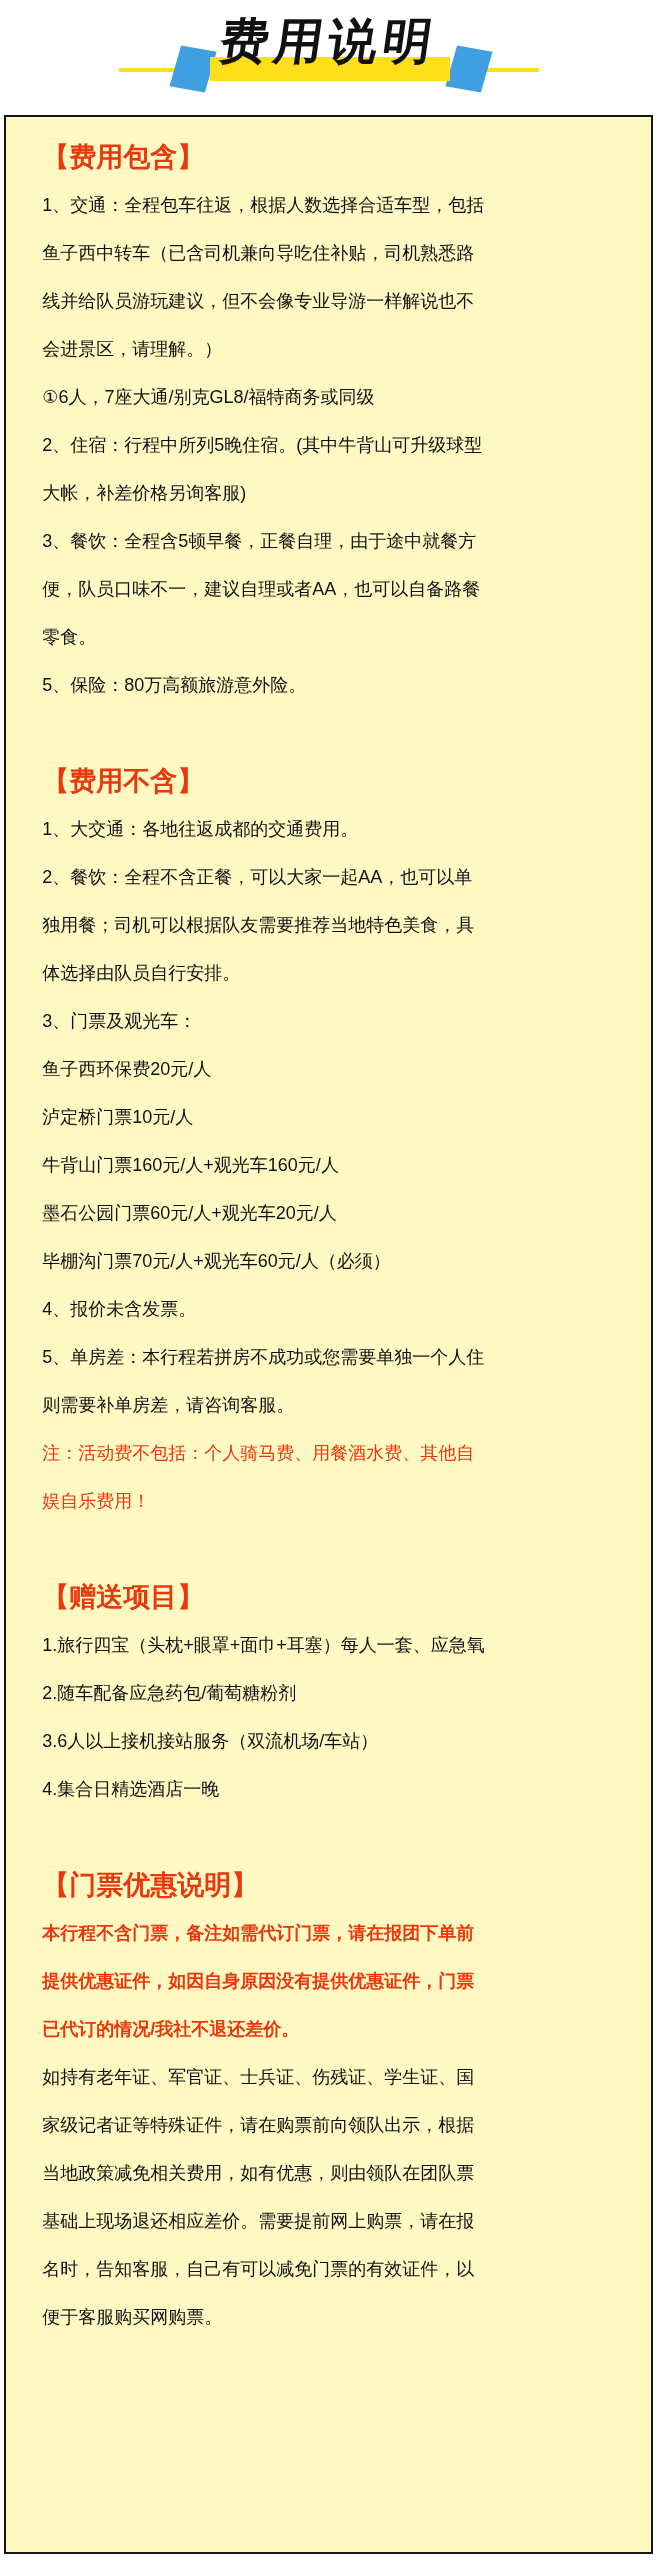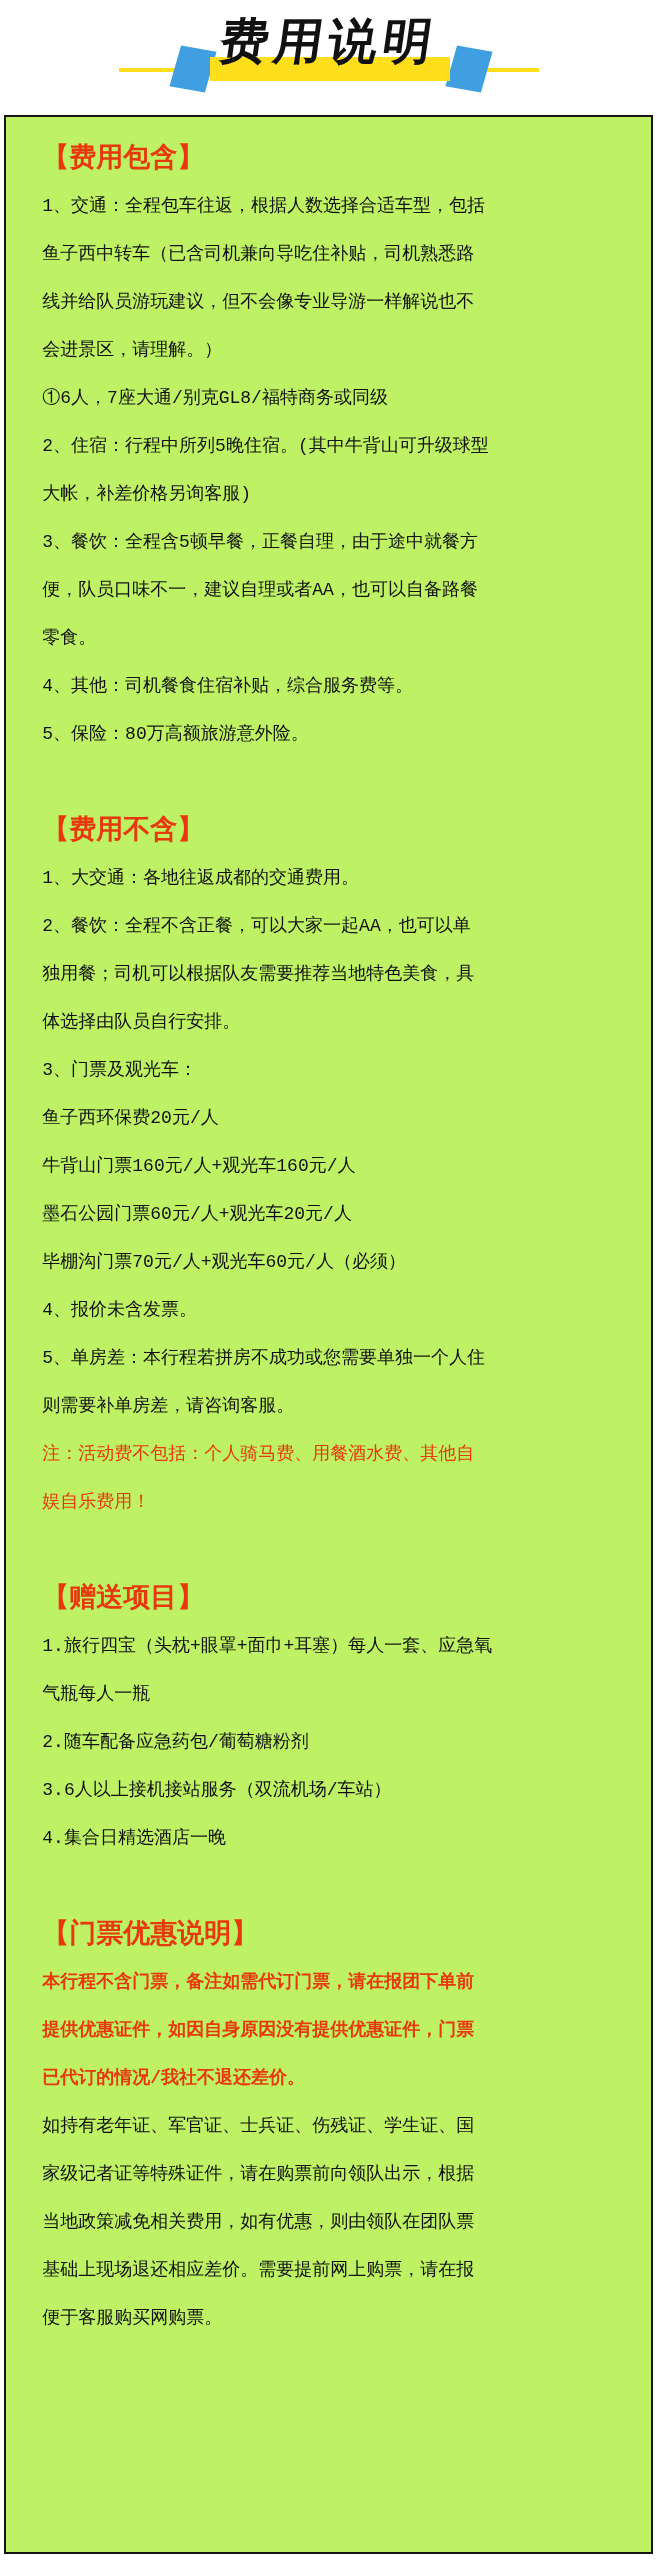--- a/index.html
+++ b/index.html
@@ -55,24 +55,23 @@
     font-weight:900;
     letter-spacing:5.2px;
     color:var(--ink);
     transform:skewX(-8deg);
     white-space:nowrap;
   }
   
   .content-box{
     margin:0 4.3px 7px 4.3px;
     border:2.6px solid #151515;
-    background:#bef264;
+    background:#fef9c3;
     padding:15.6px 26px 10.4px 36px;
     min-height:2439px;
-    font-family:Liberation Mono, monospace;
   }
   .row{
     height:48px;
     display:flex;
     align-items:center;
     white-space:nowrap;
     overflow:visible;
   }
   .row.heading{
     color:var(--red);
@@ -109,49 +108,49 @@
     <div class="row line">1、交通：全程包车往返，根据人数选择合适车型，包括</div>
     <div class="row line">鱼子西中转车（已含司机兼向导吃住补贴，司机熟悉路</div>
     <div class="row line">线并给队员游玩建议，但不会像专业导游一样解说也不</div>
     <div class="row line">会进景区，请理解。）</div>
     <div class="row line">①6人，7座大通/别克GL8/福特商务或同级</div>
     <div class="row line">2、住宿：行程中所列5晚住宿。(其中牛背山可升级球型</div>
     <div class="row line">大帐，补差价格另询客服)</div>
     <div class="row line">3、餐饮：全程含5顿早餐，正餐自理，由于途中就餐方</div>
     <div class="row line">便，队员口味不一，建议自理或者AA，也可以自备路餐</div>
     <div class="row line">零食。</div>
-    <div class="row line">4、其他：司机餐食住宿补贴，综合服务费等。</div>
     <div class="row line">5、保险：80万高额旅游意外险。</div>
     <div class="row spacer"></div>
     <div class="row heading">【费用不含】</div>
     <div class="row line">1、大交通：各地往返成都的交通费用。</div>
     <div class="row line">2、餐饮：全程不含正餐，可以大家一起AA，也可以单</div>
     <div class="row line">独用餐；司机可以根据队友需要推荐当地特色美食，具</div>
     <div class="row line">体选择由队员自行安排。</div>
     <div class="row line">3、门票及观光车：</div>
     <div class="row line">鱼子西环保费20元/人</div>
+    <div class="row line">泸定桥门票10元/人</div>
     <div class="row line">牛背山门票160元/人+观光车160元/人</div>
     <div class="row line">墨石公园门票60元/人+观光车20元/人</div>
     <div class="row line">毕棚沟门票70元/人+观光车60元/人（必须）</div>
     <div class="row line">4、报价未含发票。</div>
     <div class="row line">5、单房差：本行程若拼房不成功或您需要单独一个人住</div>
     <div class="row line">则需要补单房差，请咨询客服。</div>
     <div class="row line red">注：活动费不包括：个人骑马费、用餐酒水费、其他自</div>
     <div class="row line red">娱自乐费用！</div>
     <div class="row spacer"></div>
     <div class="row heading">【赠送项目】</div>
     <div class="row line">1.旅行四宝（头枕+眼罩+面巾+耳塞）每人一套、应急氧</div>
-    <div class="row line">气瓶每人一瓶</div>
     <div class="row line">2.随车配备应急药包/葡萄糖粉剂</div>
     <div class="row line">3.6人以上接机接站服务（双流机场/车站）</div>
     <div class="row line">4.集合日精选酒店一晚</div>
     <div class="row spacer"></div>
     <div class="row heading">【门票优惠说明】</div>
     <div class="row line red-bold">本行程不含门票，备注如需代订门票，请在报团下单前</div>
     <div class="row line red-bold">提供优惠证件，如因自身原因没有提供优惠证件，门票</div>
     <div class="row line red-bold">已代订的情况/我社不退还差价。</div>
     <div class="row line">如持有老年证、军官证、士兵证、伤残证、学生证、国</div>
     <div class="row line">家级记者证等特殊证件，请在购票前向领队出示，根据</div>
     <div class="row line">当地政策减免相关费用，如有优惠，则由领队在团队票</div>
     <div class="row line">基础上现场退还相应差价。需要提前网上购票，请在报</div>
+    <div class="row line">名时，告知客服，自己有可以减免门票的有效证件，以</div>
     <div class="row line">便于客服购买网购票。</div>
   </div>
 
 
 </body></html>

